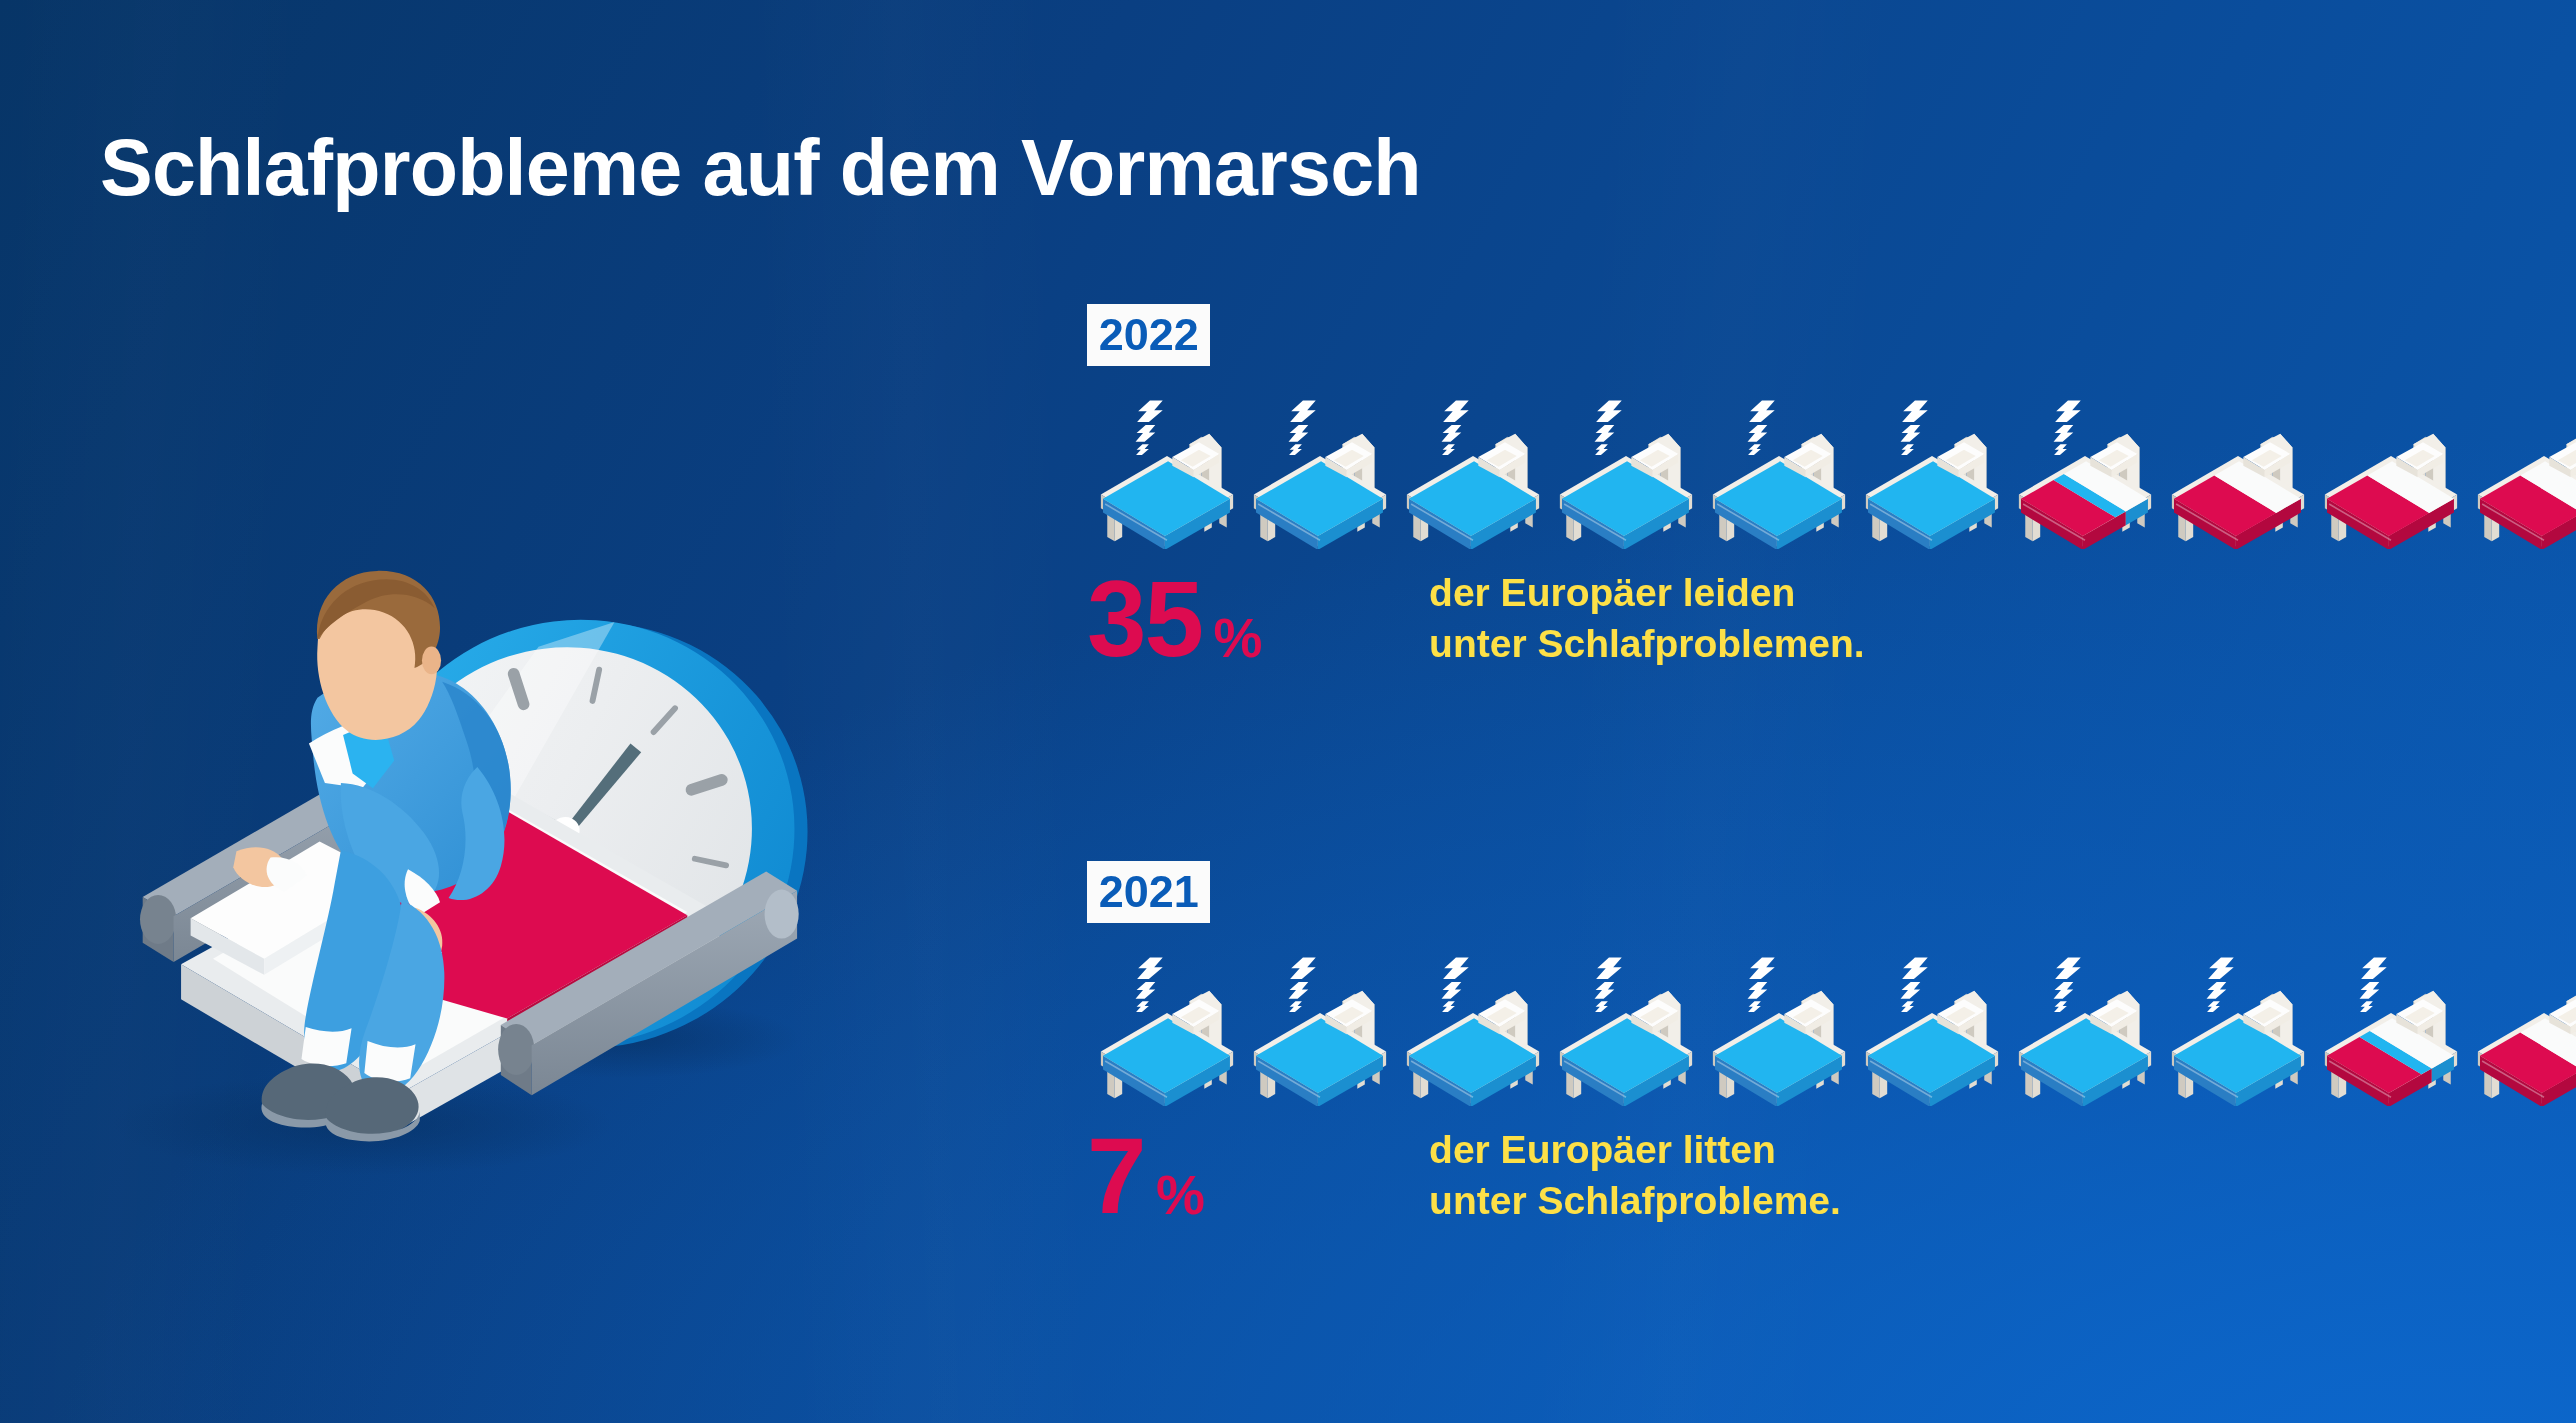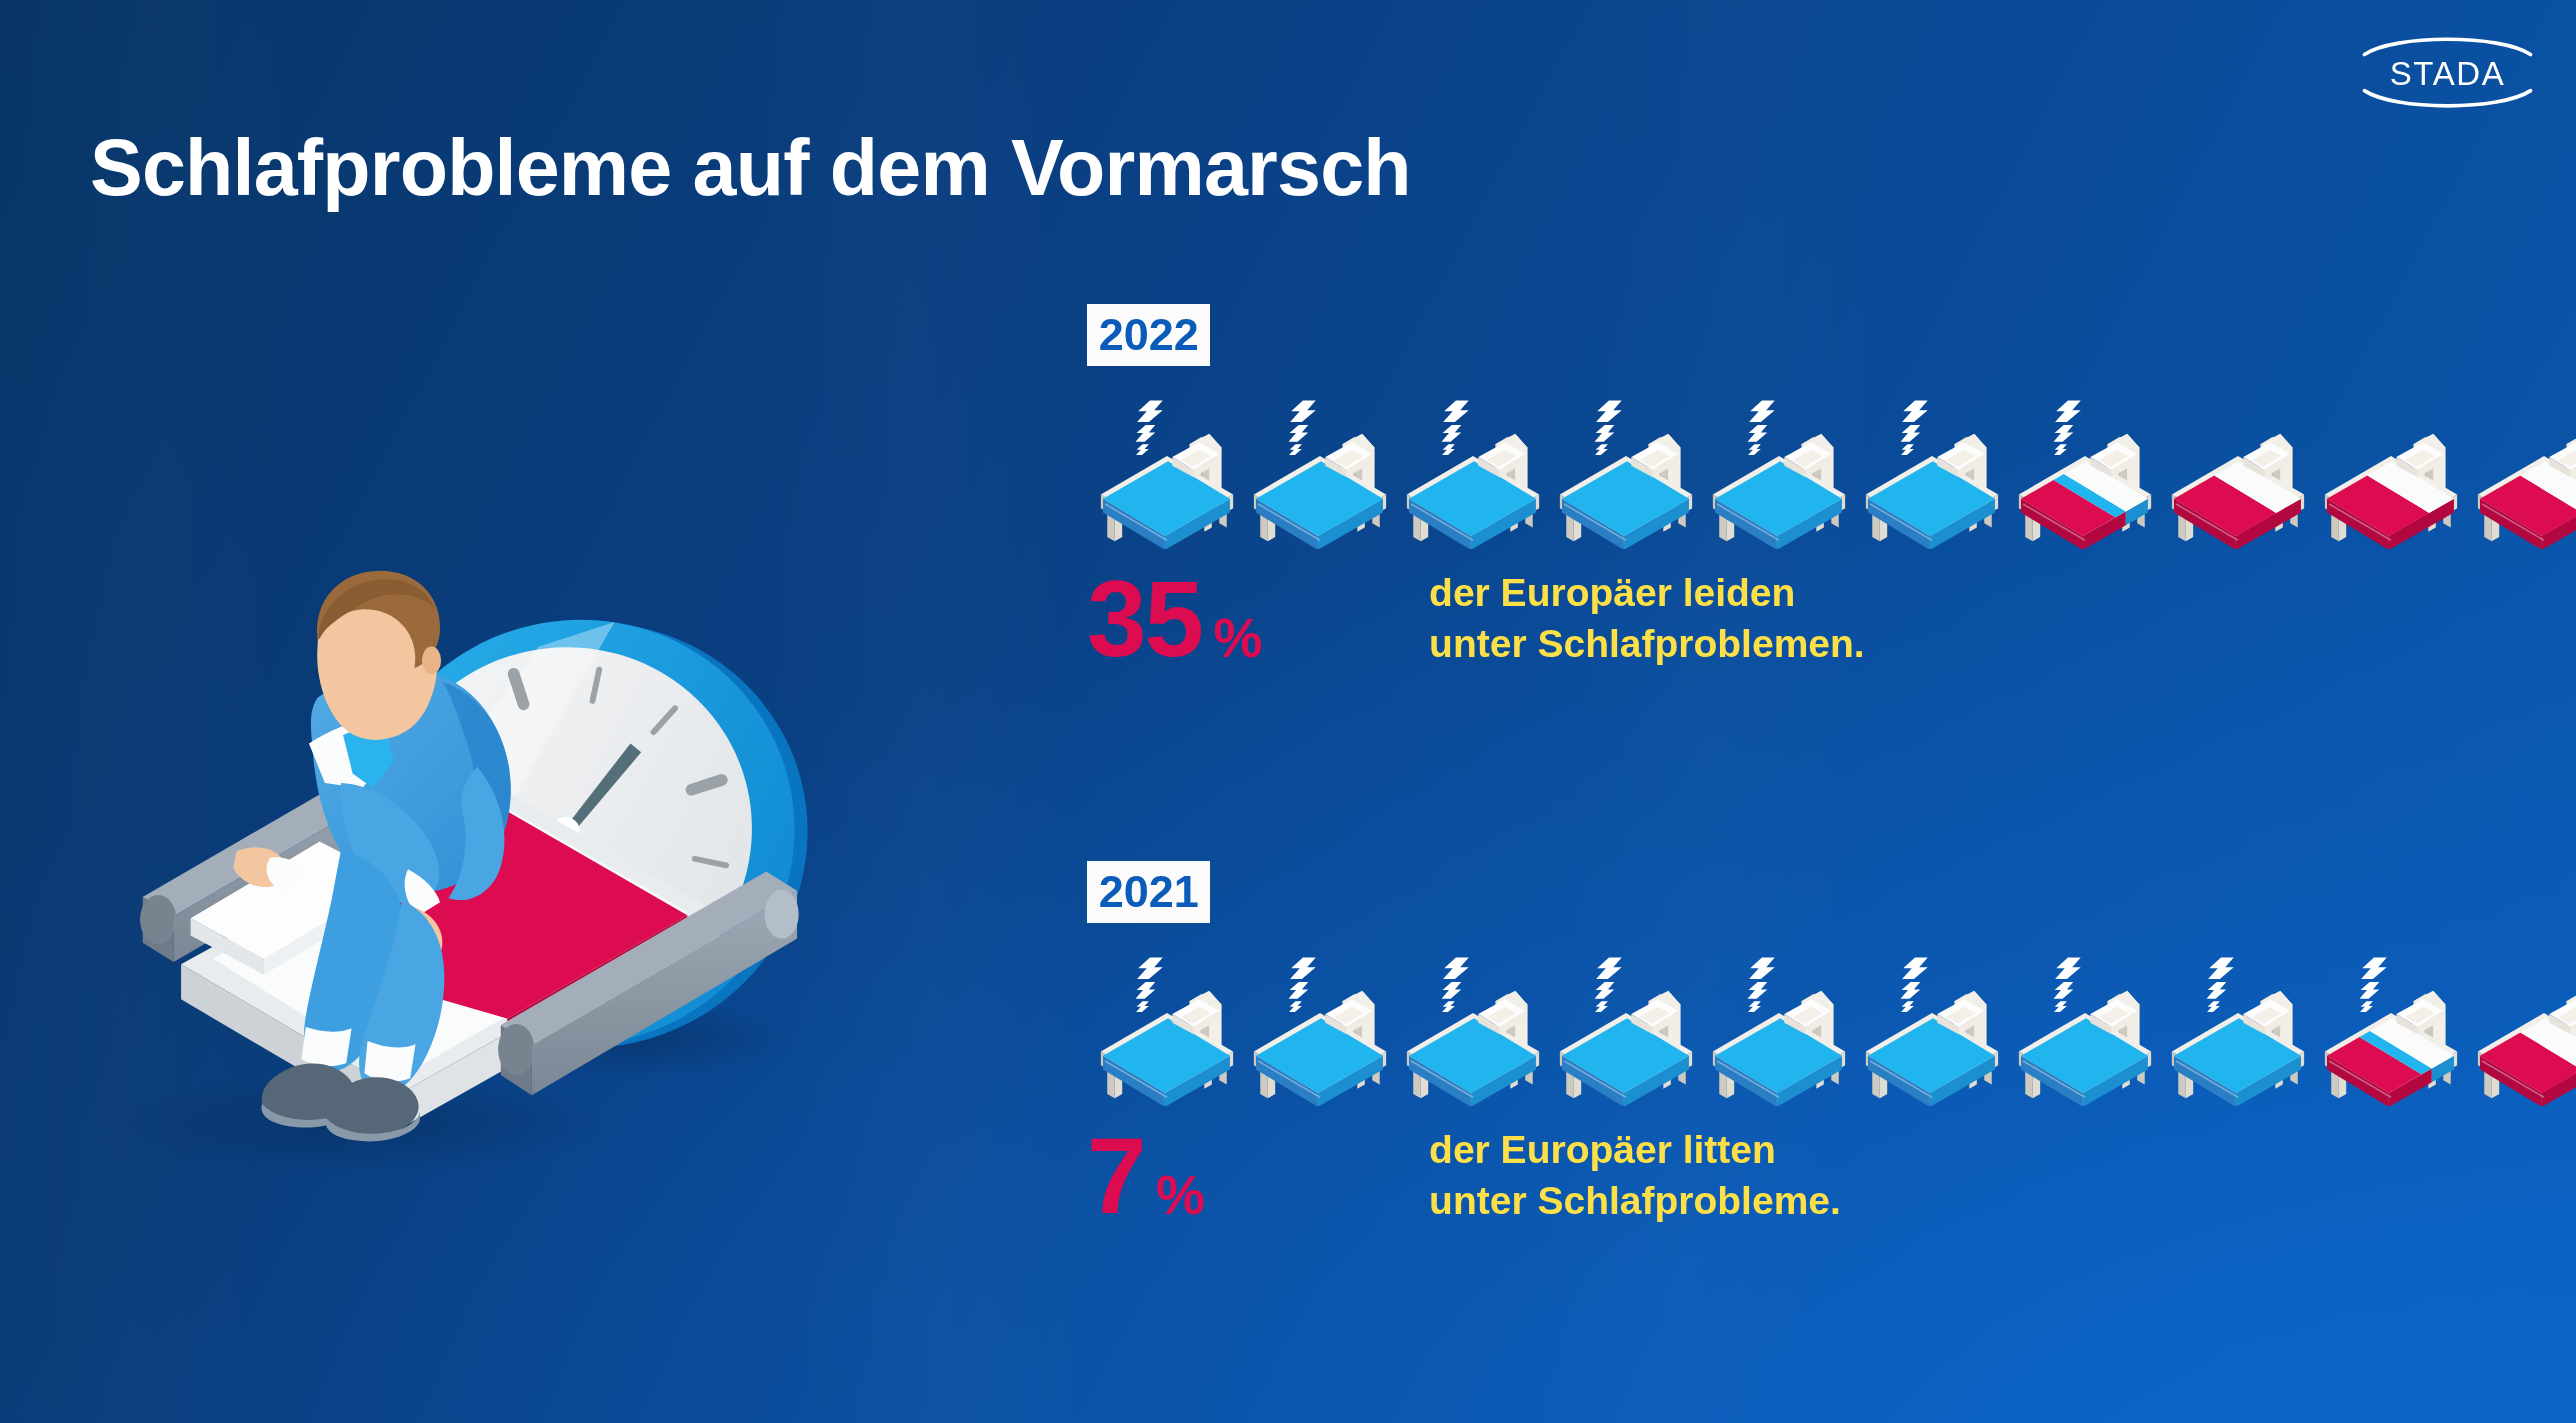--- a/index.html
+++ b/index.html
@@ -30,21 +30,21 @@
     background:
       linear-gradient(92deg, rgba(255,255,255,0.00) 0%, rgba(255,255,255,0.012) 6%, rgba(255,255,255,0.00) 12%),
       linear-gradient(88deg, rgba(255,255,255,0.00) 30%, rgba(255,255,255,0.015) 36%, rgba(255,255,255,0.00) 42%),
       linear-gradient(93deg, rgba(255,255,255,0.00) 60%, rgba(255,255,255,0.010) 66%, rgba(255,255,255,0.00) 72%);
     pointer-events: none;
   }
 
   
   #page-title {
     position: absolute;
-    left: 90px; top: 75px;
+    left: 100px; top: 75px;
     color: #ffffff;
     font-size: 79px;
     font-weight: bold;
     letter-spacing: -0.8px;
     line-height: 1.0;
     white-space: nowrap;
   }
 
   
   #brand-logo {
@@ -125,27 +125,20 @@
 </head>
 <body>
 
 <div id="infographic">
 
   <div id="bg-gradient"></div>
   <div id="bg-streaks"></div>
 
   <h1 id="page-title">Schlafprobleme auf dem Vormarsch</h1>
 
-  <div id="brand-logo">
-    <svg viewBox="0 0 340 210" width="181" height="112">
-      <path d="M14,72 C70,34 270,34 326,72" fill="none" stroke="#ffffff" stroke-width="7" stroke-linecap="round"></path>
-      <path d="M14,140 C70,178 270,178 326,140" fill="none" stroke="#ffffff" stroke-width="7" stroke-linecap="round"></path>
-      <text x="170" y="130" text-anchor="middle" fill="#ffffff" font-family="Liberation Sans, sans-serif" font-size="62" letter-spacing="3">STADA</text>
-    </svg>
-  </div>
 
   <div id="illustration">
     <svg viewBox="0 0 1600 1580" width="853" height="842">
       <defs>
         <linearGradient id="clockFaceG" x1="0" y1="0" x2="1" y2="1">
           <stop offset="0%" stop-color="#f4f6f7"></stop>
           <stop offset="45%" stop-color="#eceef0"></stop>
           <stop offset="100%" stop-color="#dfe3e6"></stop>
         </linearGradient>
         <linearGradient id="rimG" x1="0" y1="0" x2="1" y2="1">

